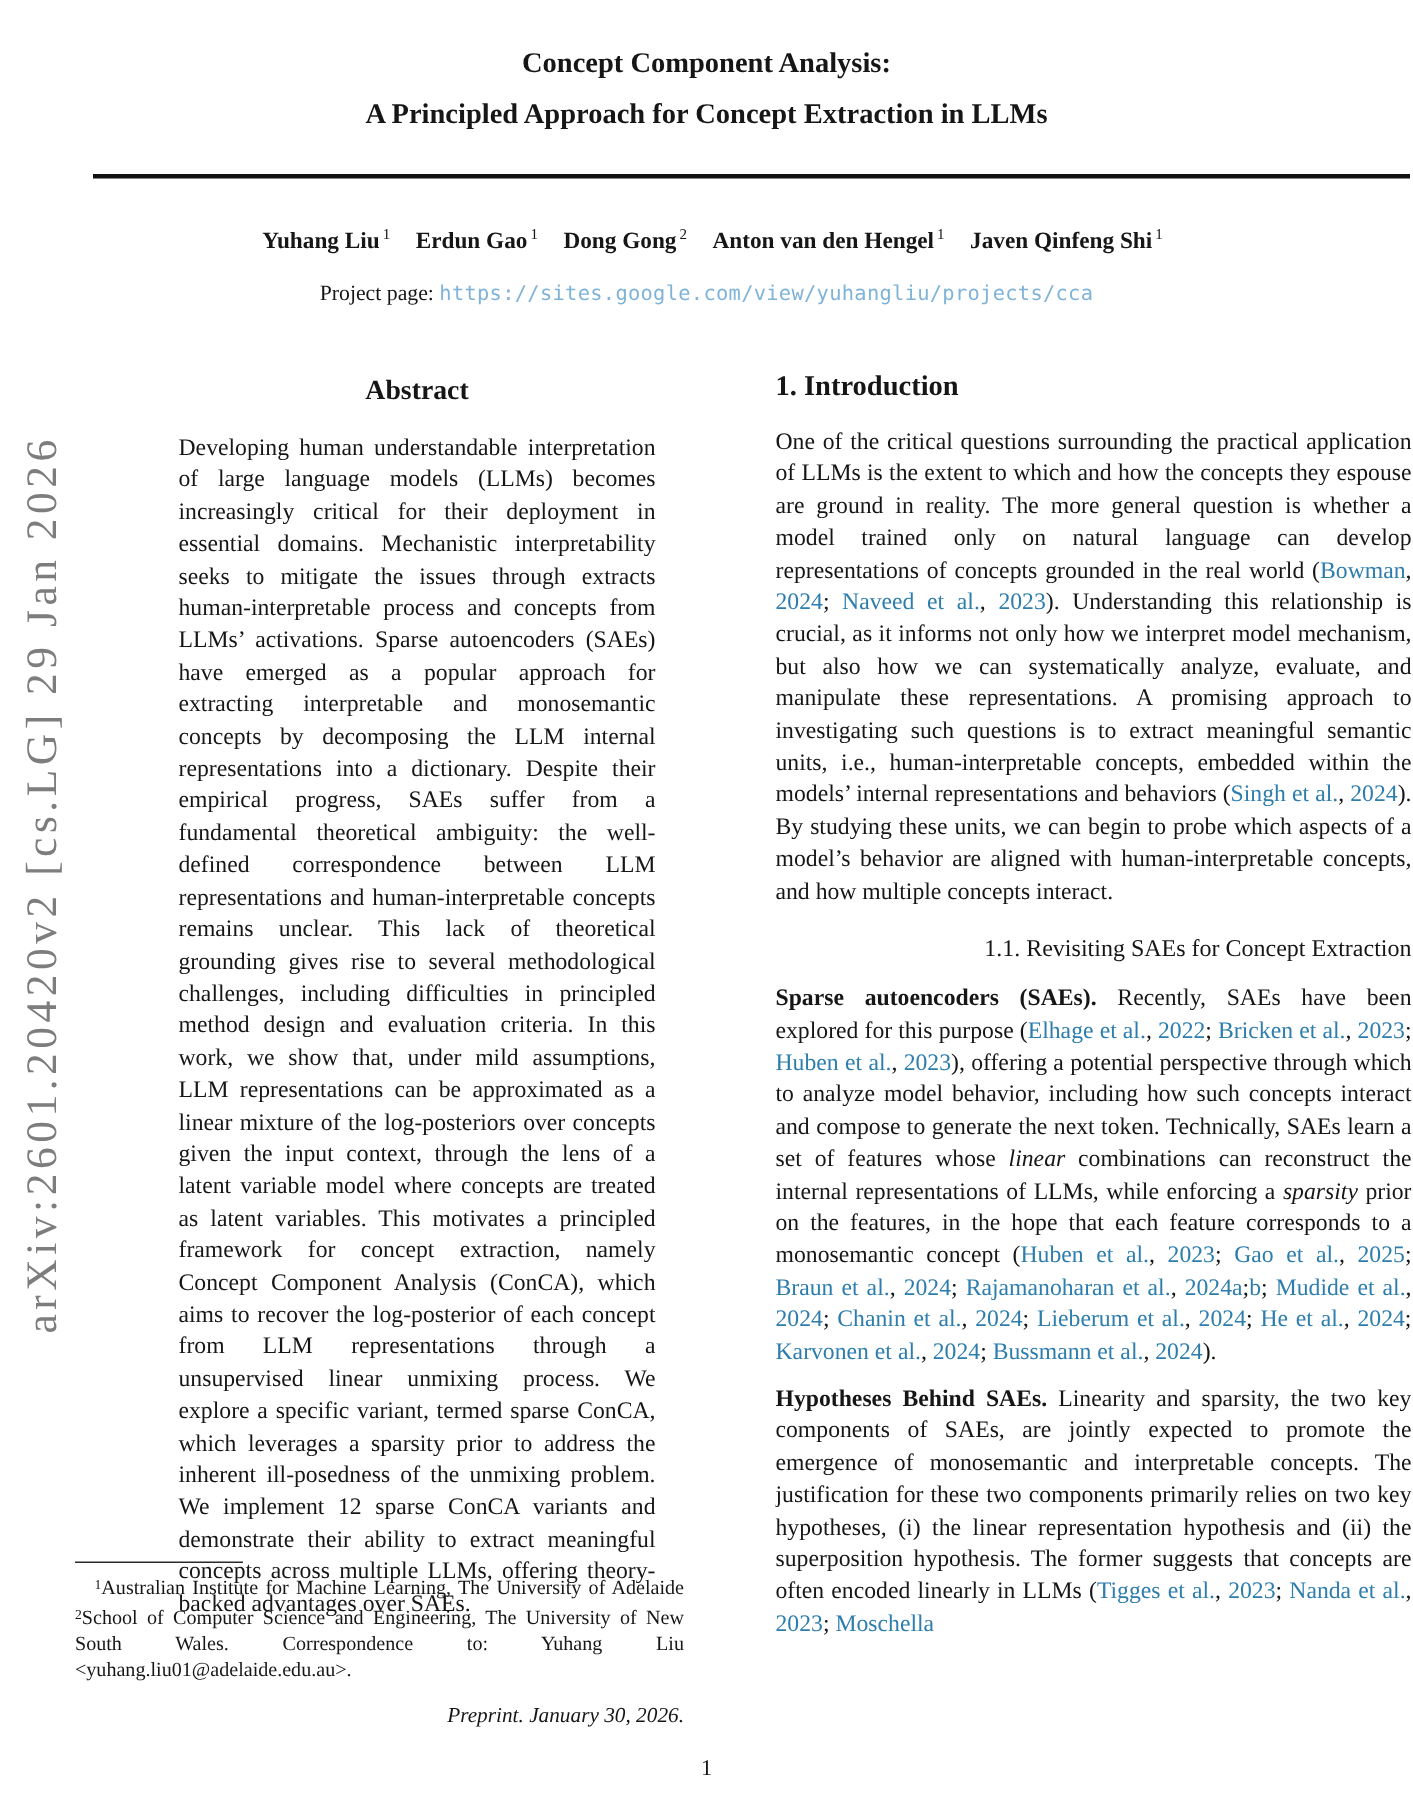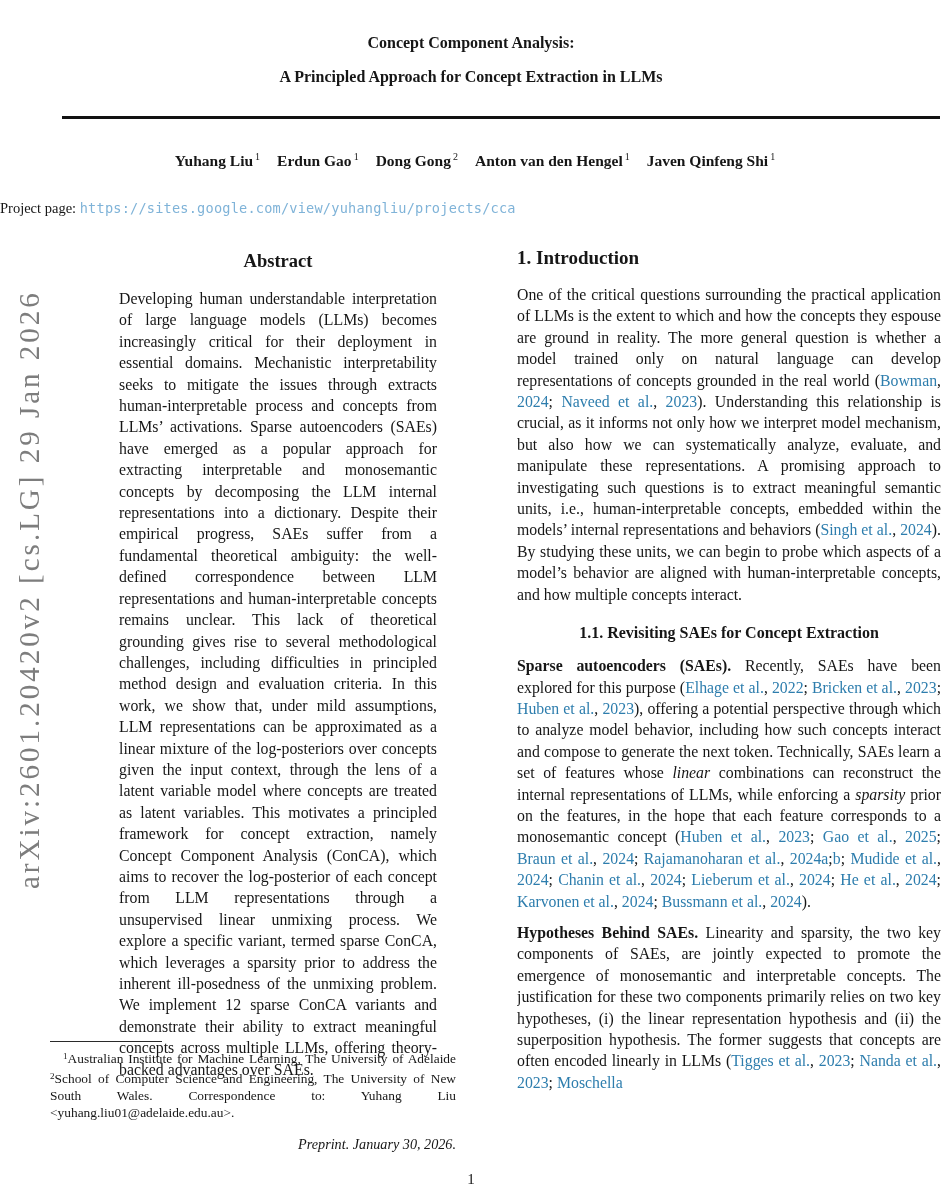--- a/index.html
+++ b/index.html
@@ -29,41 +29,41 @@
     font-size:29px;
     letter-spacing:3px;
     color:var(--wm);
     white-space:nowrap;
   }
 
   
   .title{
     position:absolute;top:26px;left:0;width:100%;
     margin:0;text-align:center;
-    font-size:16px;line-height:34px;font-weight:700;
+    font-size:19px;line-height:34px;font-weight:700;
   }
   .title-line{display:block;}
   .title-rule{
     position:absolute;top:116px;left:62px;width:878px;height:3px;
     background:#121212;
   }
   .authors{
     position:absolute;top:151px;left:4px;width:100%;
     text-align:center;
     font-size:15.5px;font-weight:700;
     white-space:nowrap;
   }
   .author + .author{margin-left:17px;}
   .author-sup{
     font-weight:400;font-size:10px;
     vertical-align:6px;margin-left:2px;
   }
   .project-page{
-    position:absolute;top:200px;left:0;width:100%;
-    text-align:left;font-size:14.5px;
+    position:absolute;top:188px;left:0;width:100%;
+    text-align:center;font-size:14.5px;
   }
   .project-page .url{
     font-family:"DejaVu Sans Mono","Liberation Mono",monospace;
     font-size:13.6px;
     color:var(--url);
     text-decoration:none;
     letter-spacing:0.2px;
   }
 
   
@@ -82,22 +82,22 @@
     font-size:15.8px;line-height:21.4px;
   }
 
   .section-heading{
     margin:2px 0 15px 0;
     font-size:19px;font-weight:700;
     text-align:left;
   }
   .subsection-heading{
     margin:19px 0 13px 0;
-    font-size:16px;font-weight:700;
-    text-align:center;
+    font-size:16px;font-weight:400;
+    text-align:right;
   }
   .para{margin:0 0 10px 0;font-size:15.8px;line-height:21.4px;}
 
   
   .seg-p{}
   .seg-b{font-weight:700;}
   .seg-i{font-style:italic;}
   .seg-c{color:var(--cite);}
   .seg-u{font-size:0.68em;vertical-align:0.42em;}
 

